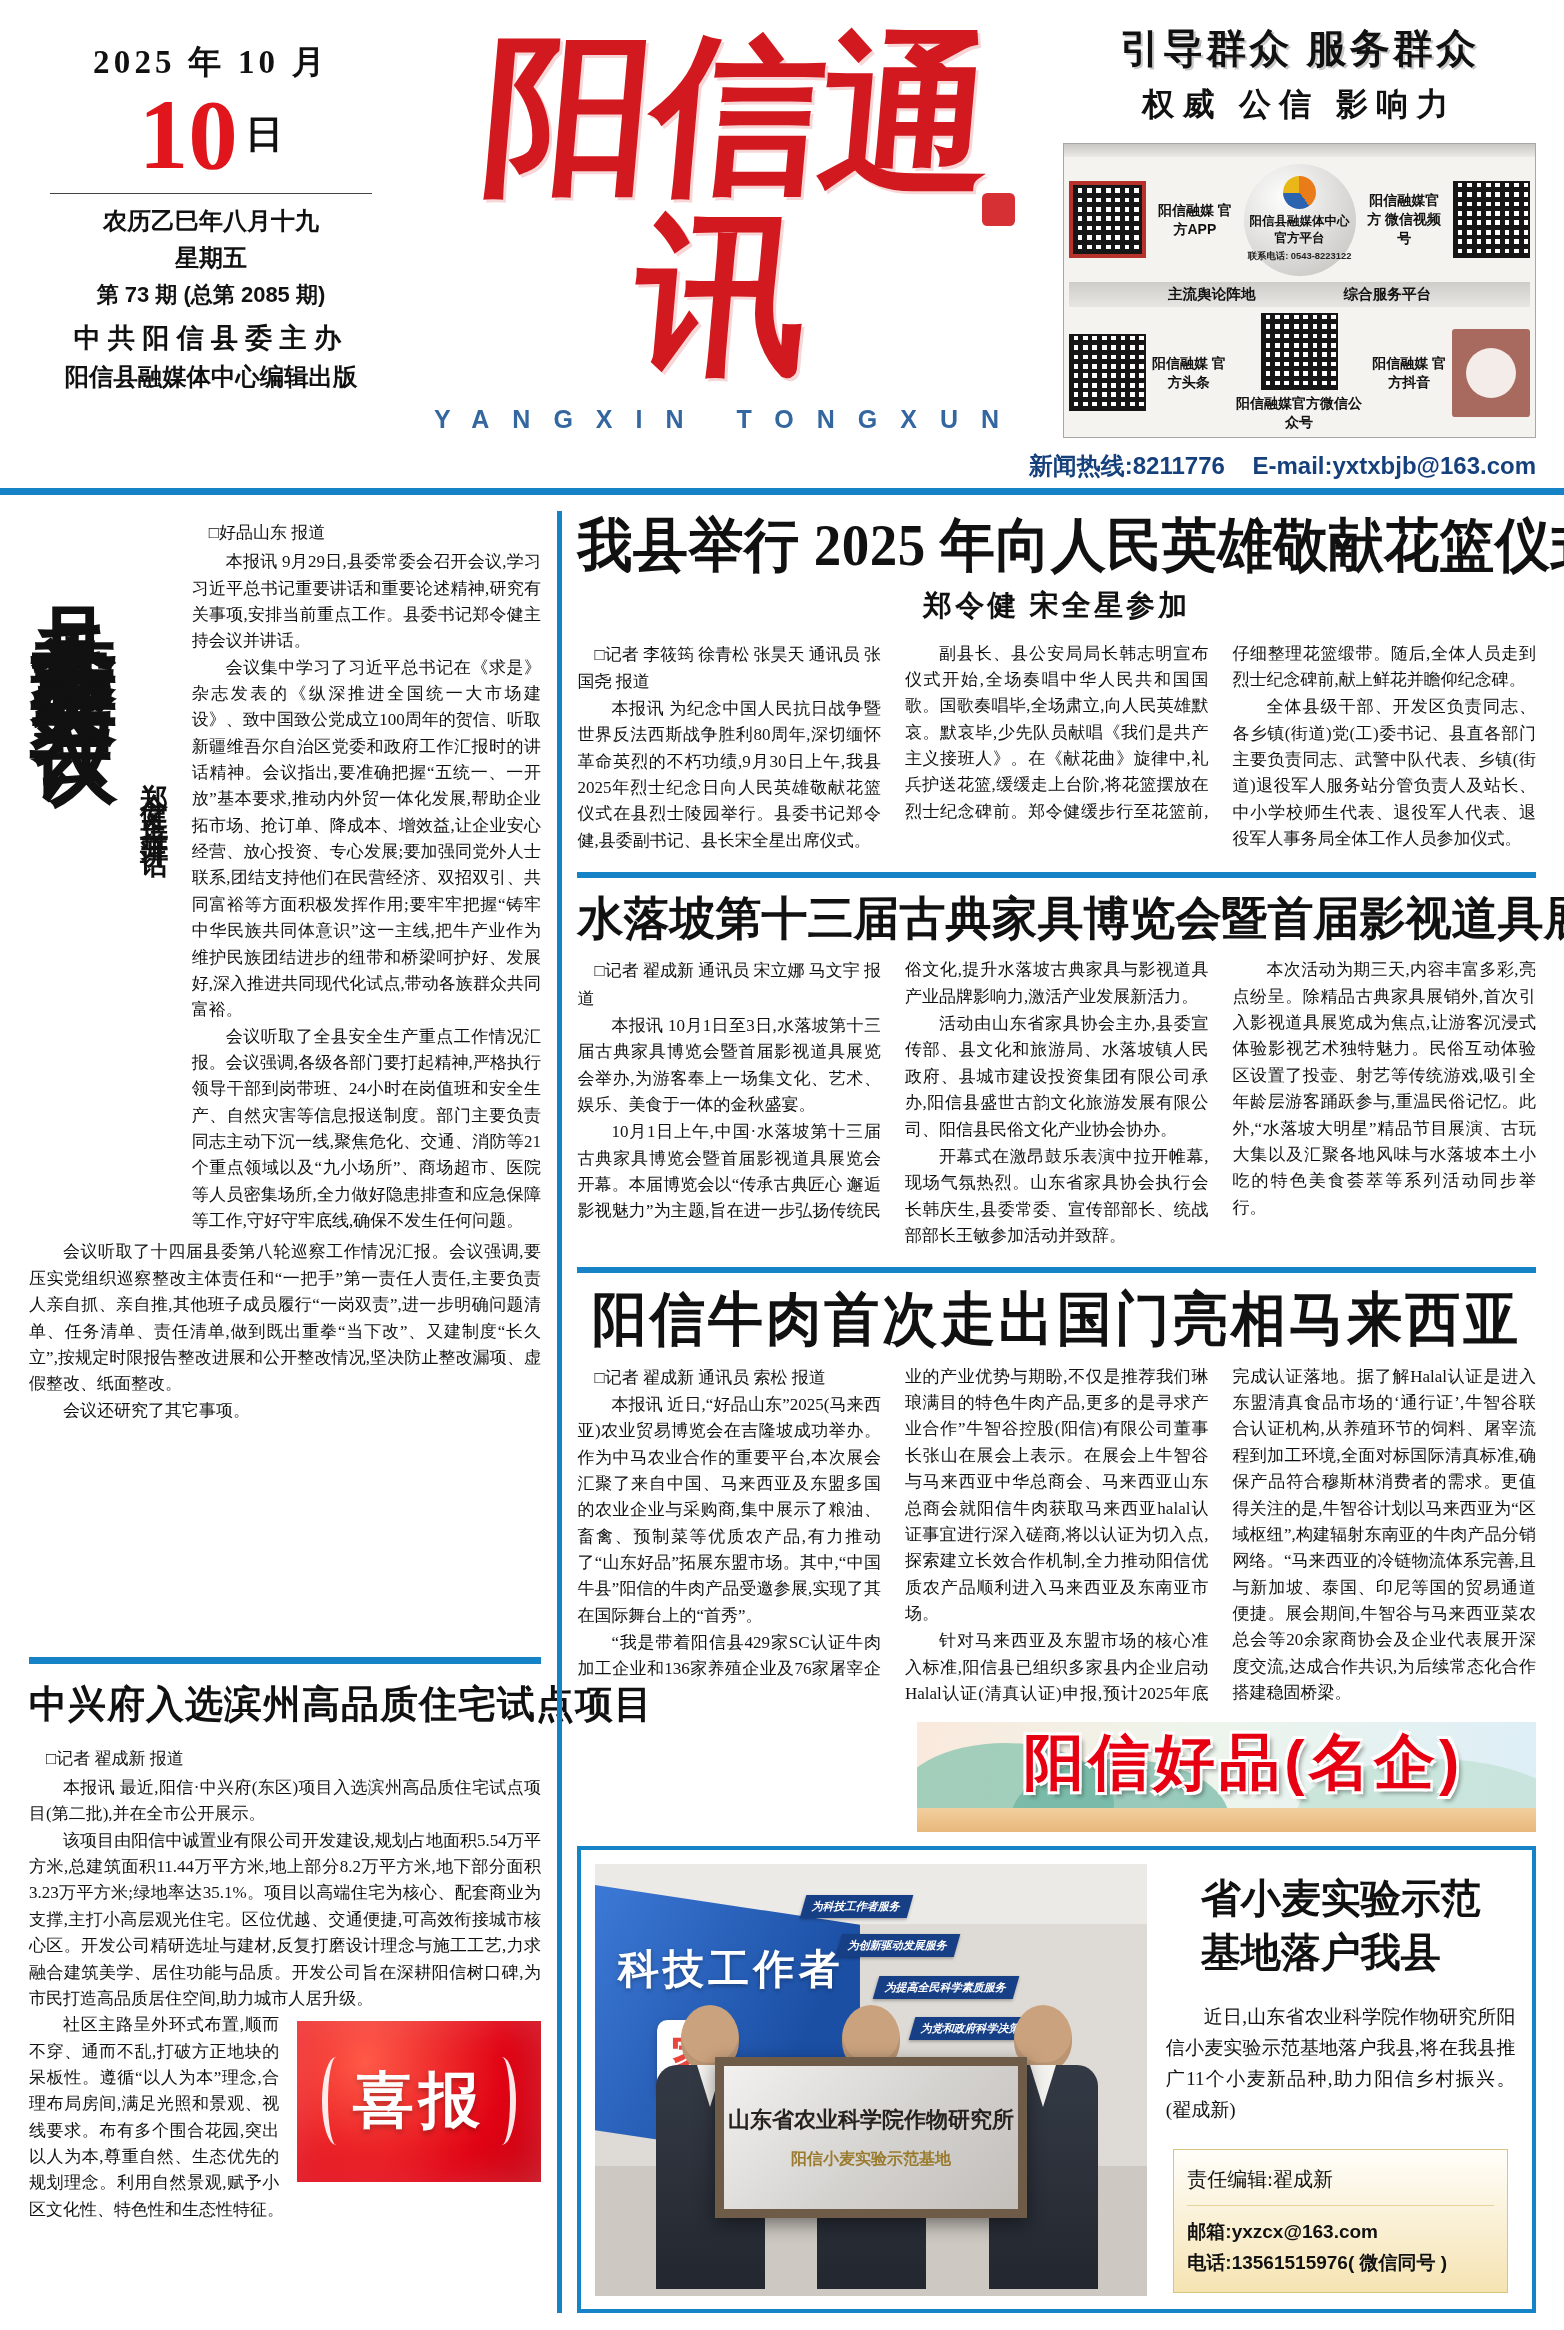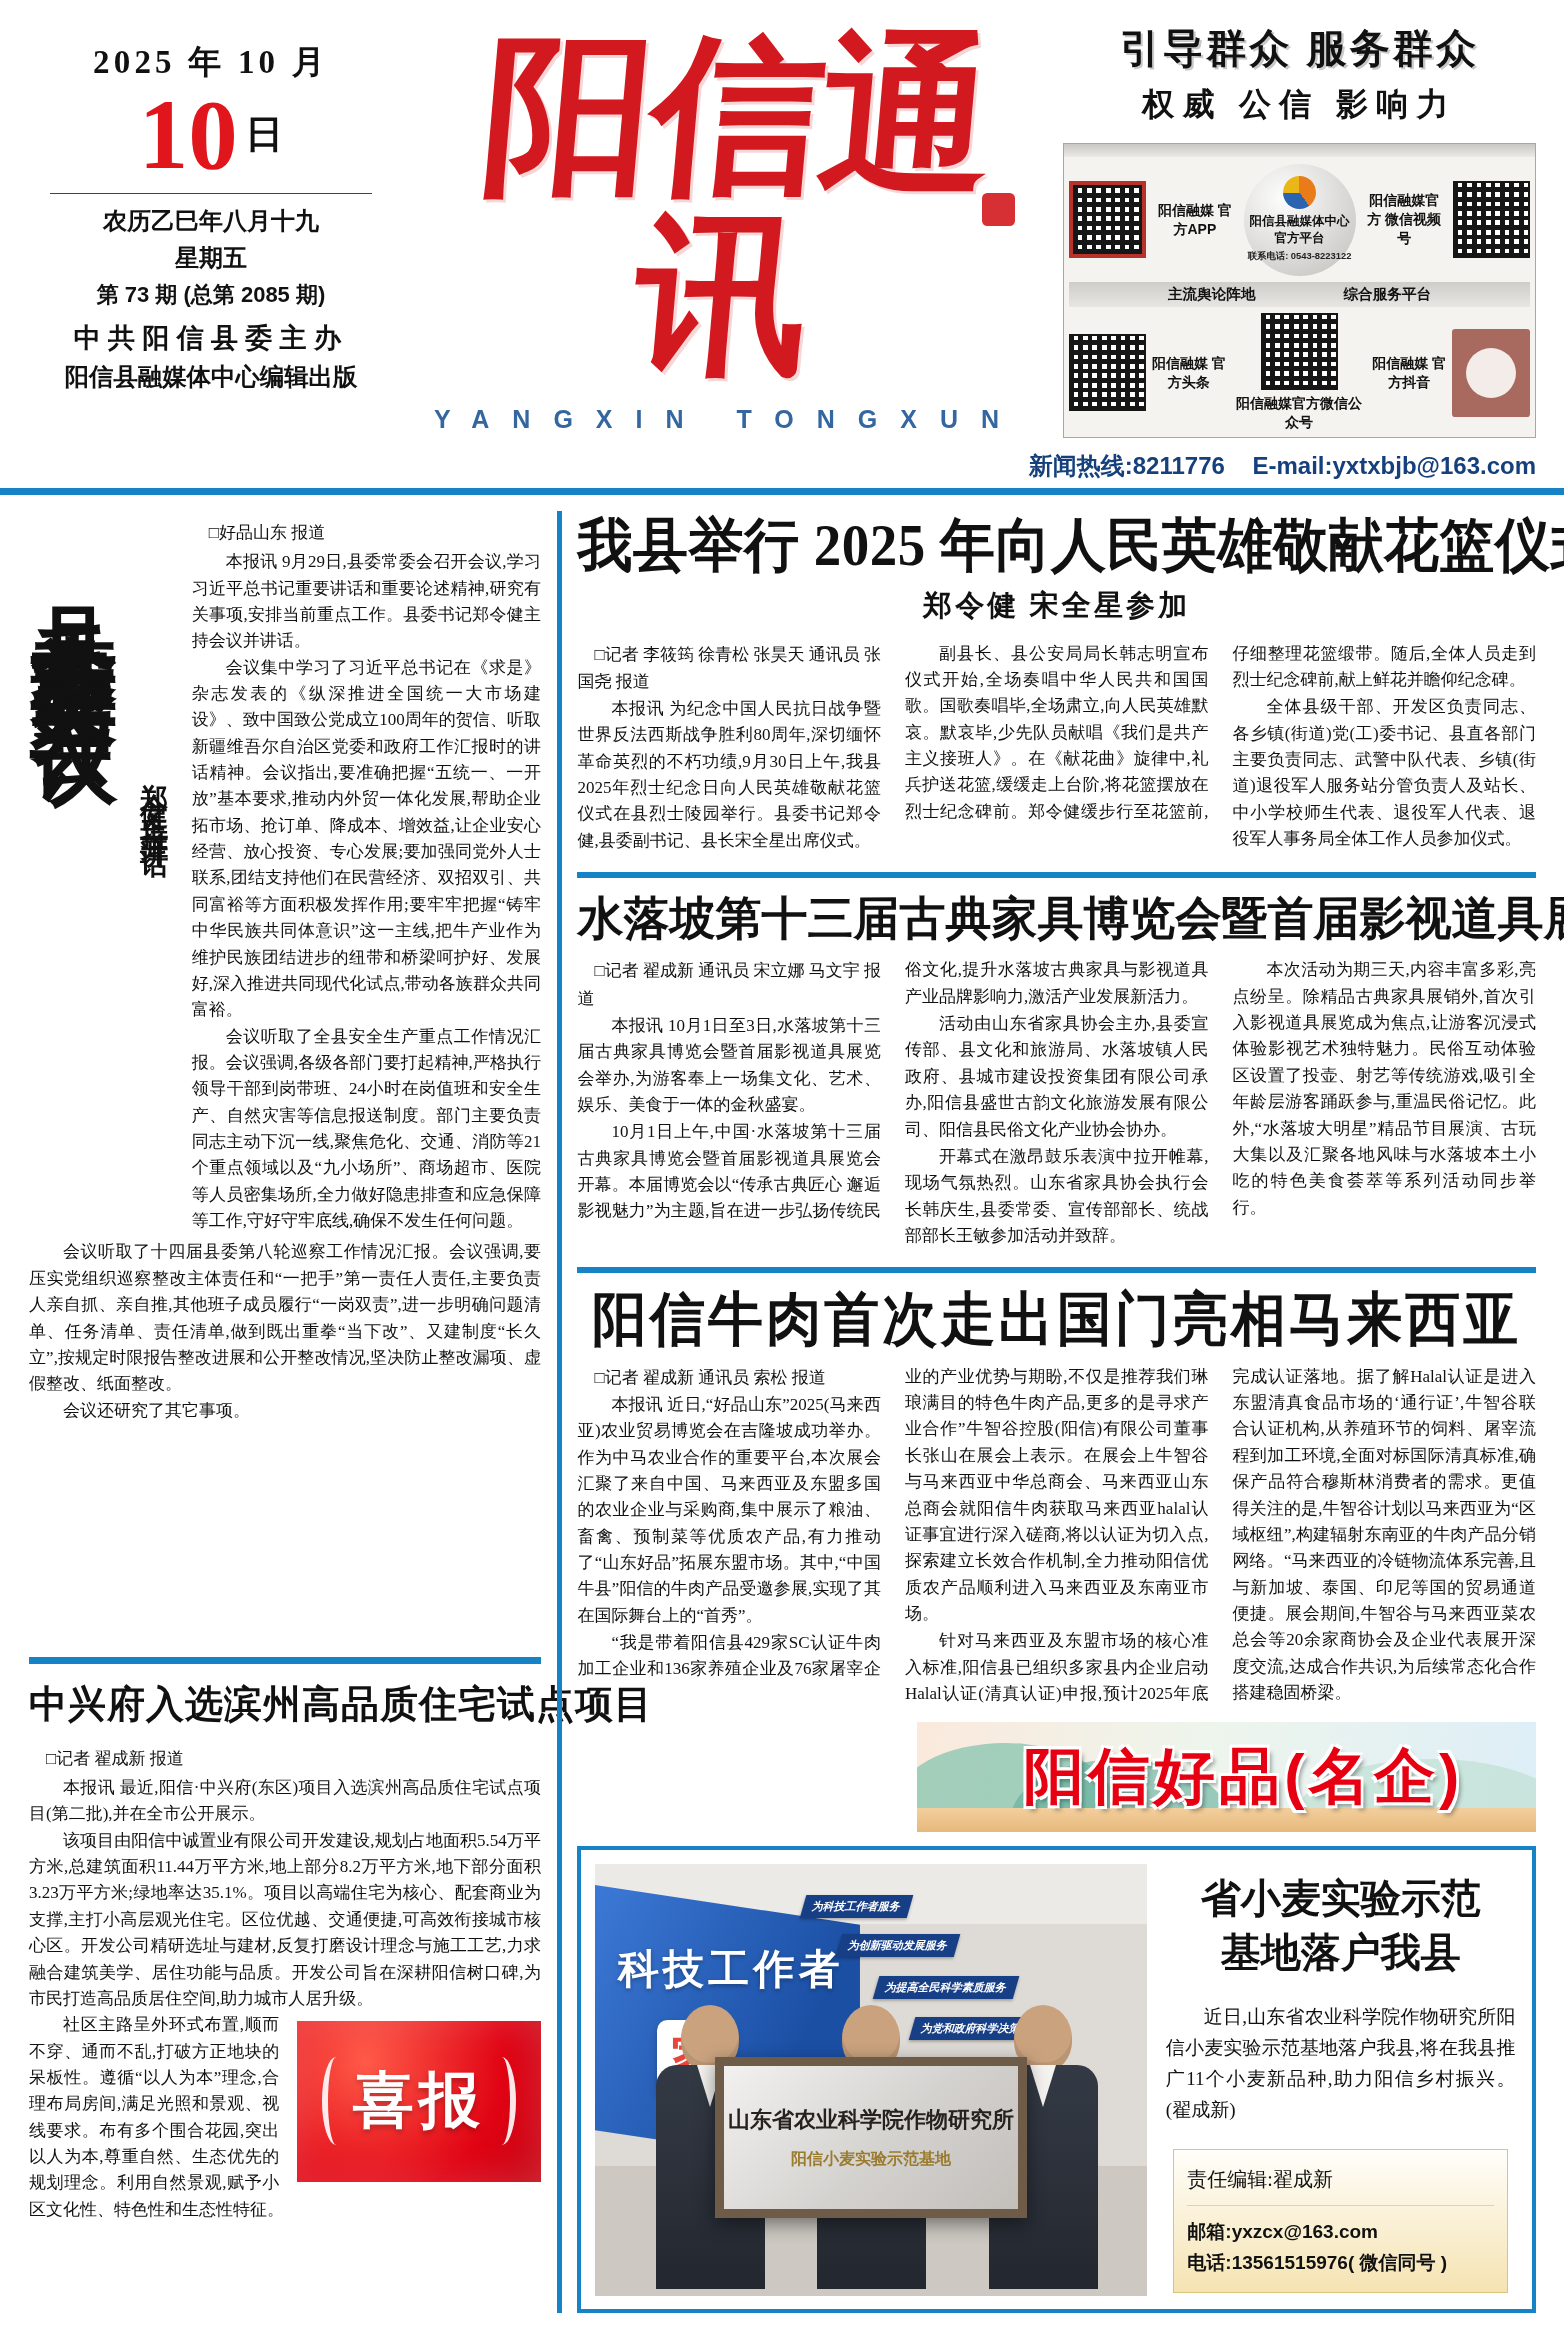--- a/index.html
+++ b/index.html
@@ -82,21 +82,21 @@
   .xibao::after{right:25px;border-right:6.2px solid rgba(255,255,255,.9);}
 
   
   .artA h1{font-size:55px;font-weight:900;text-align:center;line-height:1.12;letter-spacing:0.5px;transform:scaleY(1.06);margin:4.2px 0 9.4px;white-space:nowrap;}
   .artB h1{font-size:46px;font-weight:900;text-align:center;line-height:1.12;margin:2.1px 0 12.5px;white-space:nowrap;}
   .artC h1{font-size:55px;font-weight:900;text-align:center;line-height:1.12;transform:scaleY(1.06);margin:2.1px 0 13.5px;letter-spacing:3.1px;white-space:nowrap;}
   .subhead{font-size:29px;font-weight:700;text-align:center;margin-bottom:14.6px;letter-spacing:3.1px;}
   .cols3{column-count:3;column-gap:24px;}
   .cols3 .t,.cols3 .byline{margin-bottom:1px;}
 
-  .banner{margin:14.6px 0 14.6px auto;width:619px;height:110px;position:relative;overflow:hidden;background:linear-gradient(100deg,#fae9dc,#eef5ec 45%,#ddeef7);display:flex;align-items:center;justify-content:center;padding-left:34px;}
+  .banner{margin:14.6px 0 14.6px auto;width:619px;height:110px;position:relative;overflow:hidden;background:linear-gradient(100deg,#fae9dc,#eef5ec 45%,#ddeef7);display:flex;align-items:flex-start;justify-content:center;padding-left:34px;}
   .banner .mt1{position:absolute;left:-21px;bottom:-31px;width:218px;height:120px;border-radius:50%;background:#8cc7b2;opacity:.8;}
   .banner .mt2{position:absolute;left:94px;bottom:-47px;width:218px;height:120px;border-radius:50%;background:#5fae9b;opacity:.6;}
   .banner .mt3{position:absolute;right:-31px;bottom:-36px;width:270px;height:109px;border-radius:50%;background:#bfe0d2;opacity:.7;}
   .banner .sand{position:absolute;left:0;right:0;bottom:0;height:24px;background:linear-gradient(#f2cf9e,#e8b87b);}
   .banner em{font-style:normal;position:relative;color:var(--bannerred);font-size:61px;font-weight:900;letter-spacing:4.2px;font-family:"Liberation Sans","DejaVu Sans",sans-serif;text-shadow:-2.6px -2.6px 0 #fff,2.6px -2.6px 0 #fff,-2.6px 2.6px 0 #fff,2.6px 2.6px 0 #fff,4.2px 5.2px 4.2px rgba(0,0,0,.35);}
 
   
   .bottombox{display:flex;border:4.2px solid var(--blue);padding:13.5px;gap:15.6px;}
   .photo{flex:1.58;position:relative;background:linear-gradient(#eceae7 0 14%,#dedad5 14% 70%,#cdc8c2 70%);min-height:432px;overflow:hidden;}
   .wallpanel{position:absolute;left:0;top:21px;width:48%;height:66%;background:linear-gradient(118deg,#3c79d6,#1b4fa4 70%);clip-path:polygon(0 0,100% 14%,100% 100%,0 86%);}
@@ -112,21 +112,21 @@
   .person .torso{width:109px;height:224px;margin:-7.3px auto 0;border-radius:21px 21px 0 0;background:linear-gradient(#343a45,#23272f);position:relative;}
   .person .torso::after{content:"";position:absolute;left:50%;top:0;transform:translateX(-50%);border-left:13.5px solid transparent;border-right:13.5px solid transparent;border-top:42px solid #f4f2ee;}
   .p1{left:10%;}
   .p2{left:50%;transform:translateX(-50%);}
   .p3{right:8%;}
   .plaque{position:absolute;left:50%;transform:translateX(-50%);bottom:78px;width:312px;height:161px;background:linear-gradient(135deg,#f2f1ef,#d4d2cf 55%,#c2bfbb);border:9.4px solid #6e5c49;box-shadow:0 6.2px 17.7px rgba(0,0,0,.45);display:flex;flex-direction:column;align-items:center;justify-content:center;gap:13.5px;z-index:5;padding:0 8.3px;text-align:center;}
   .plq1{font-size:22px;font-weight:900;color:#26221e;white-space:nowrap;}
   .plq2{font-size:16px;font-weight:700;color:#9a7b2d;white-space:nowrap;}
 
   .wheatbox{flex:1;display:flex;flex-direction:column;align-items:center;padding:8.3px 3.1px 0;}
-  .wh1{font-size:40px;font-weight:900;text-align:center;line-height:1.35;white-space:nowrap;}
+  .wh1{font-size:40px;font-weight:900;text-align:left;line-height:1.35;white-space:nowrap;}
   .whbody{font-size:19px;line-height:1.62;text-align:justify;text-indent:2em;margin-top:22px;}
   .editorbox{margin-top:24px;width:96%;background:linear-gradient(#fffefa,#f5e3b2);border:0.5px solid #d9c480;padding:15.6px 13.5px;}
   .ed1{font-size:20px;font-weight:400;text-align:left;}
   .edrule{height:1px;background:#e4d49b;margin:12.5px 0;}
   .ed2{font-size:19px;font-weight:700;font-family:"Liberation Sans","DejaVu Sans",sans-serif;margin-top:5.2px;}
 </style>
 </head>
 <body>
 
 <div class="header">

